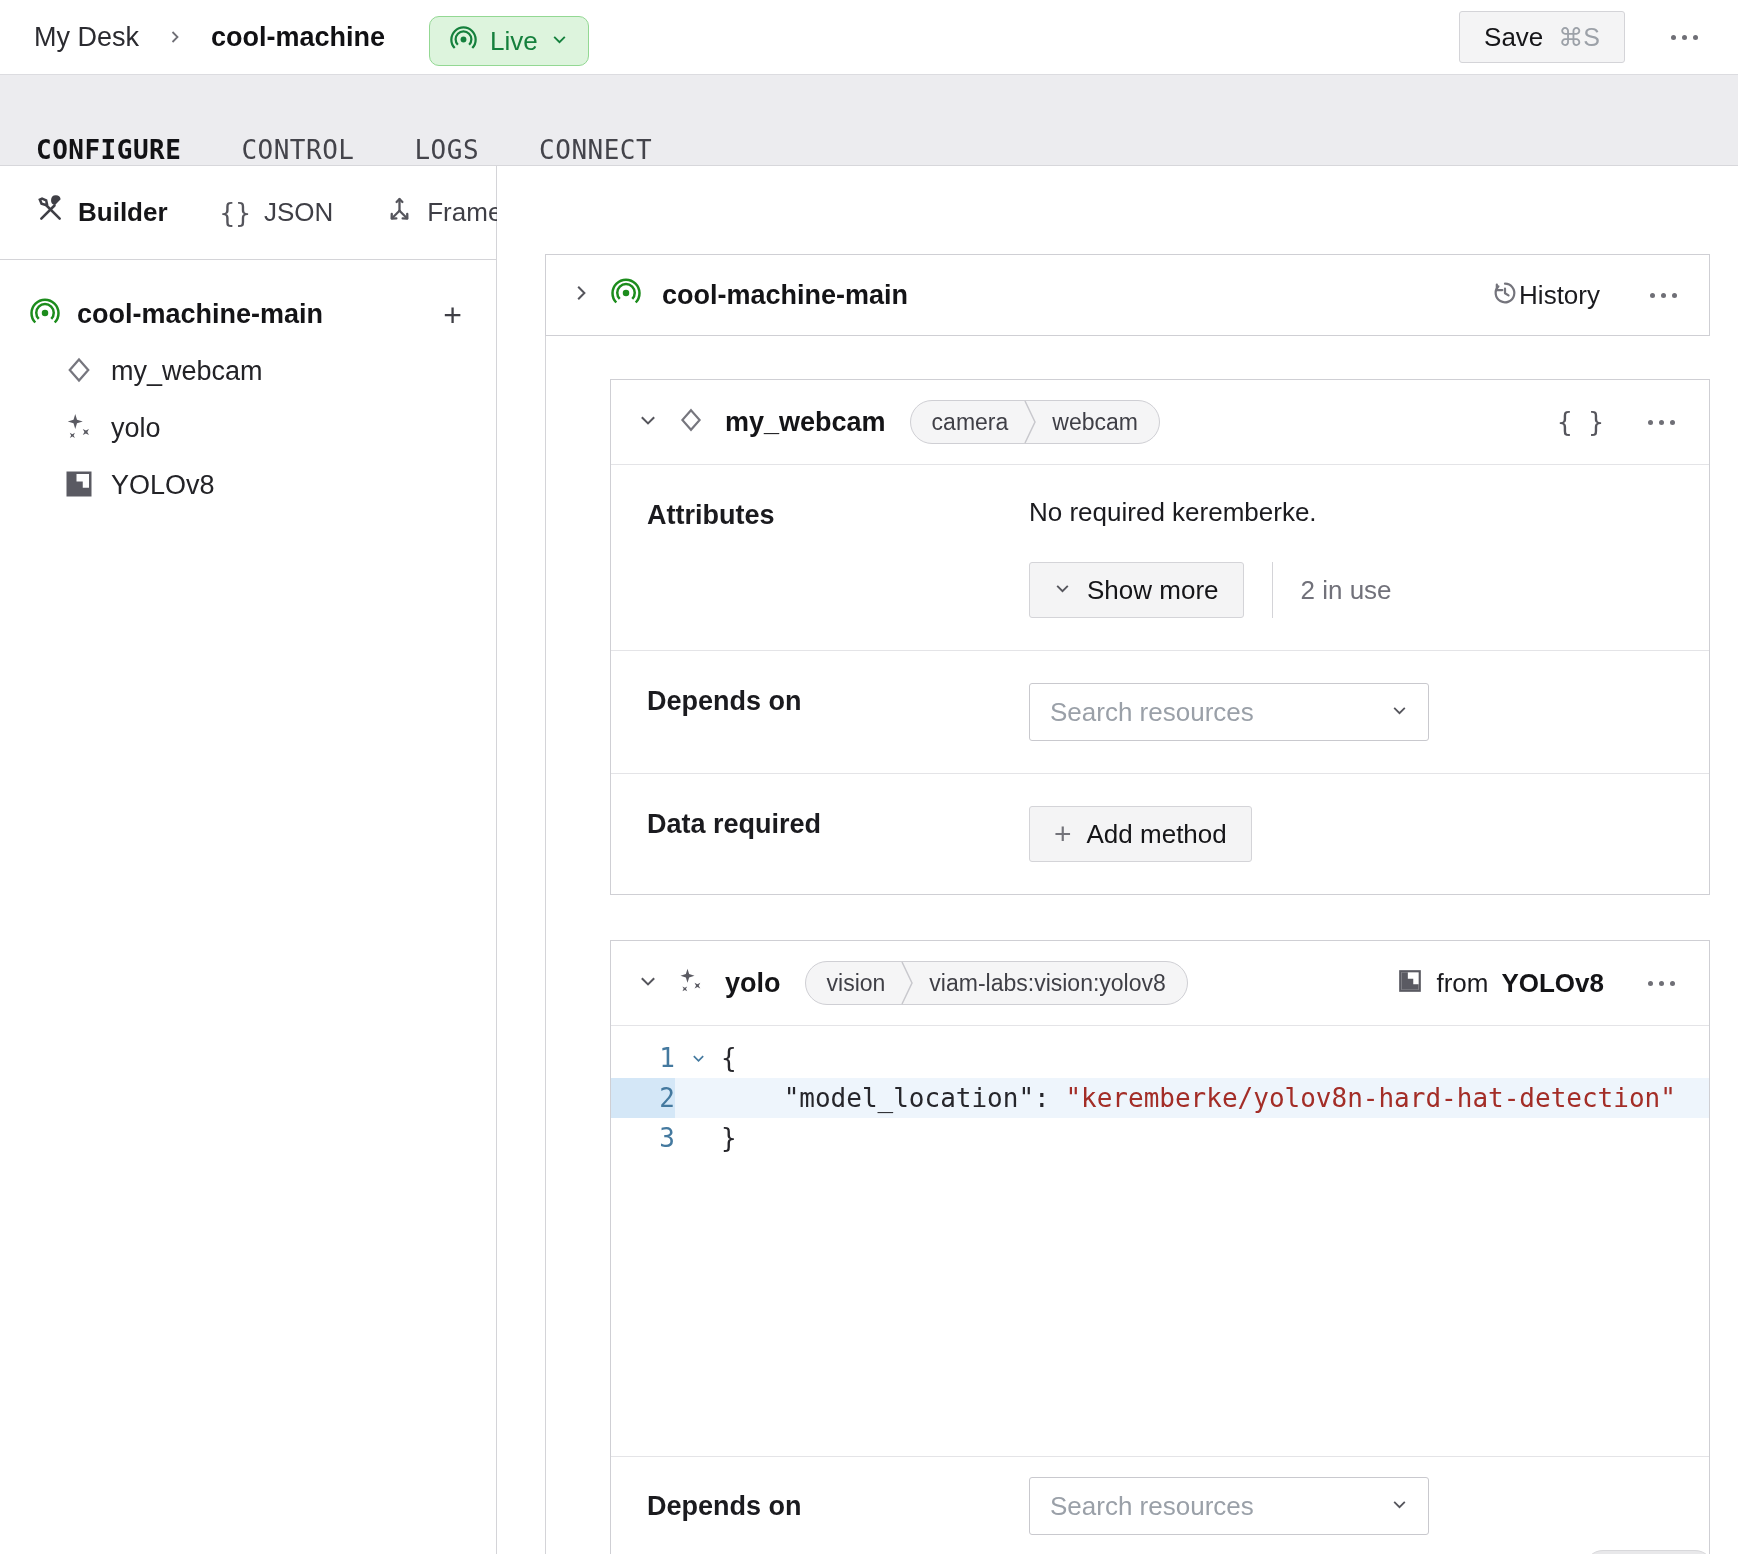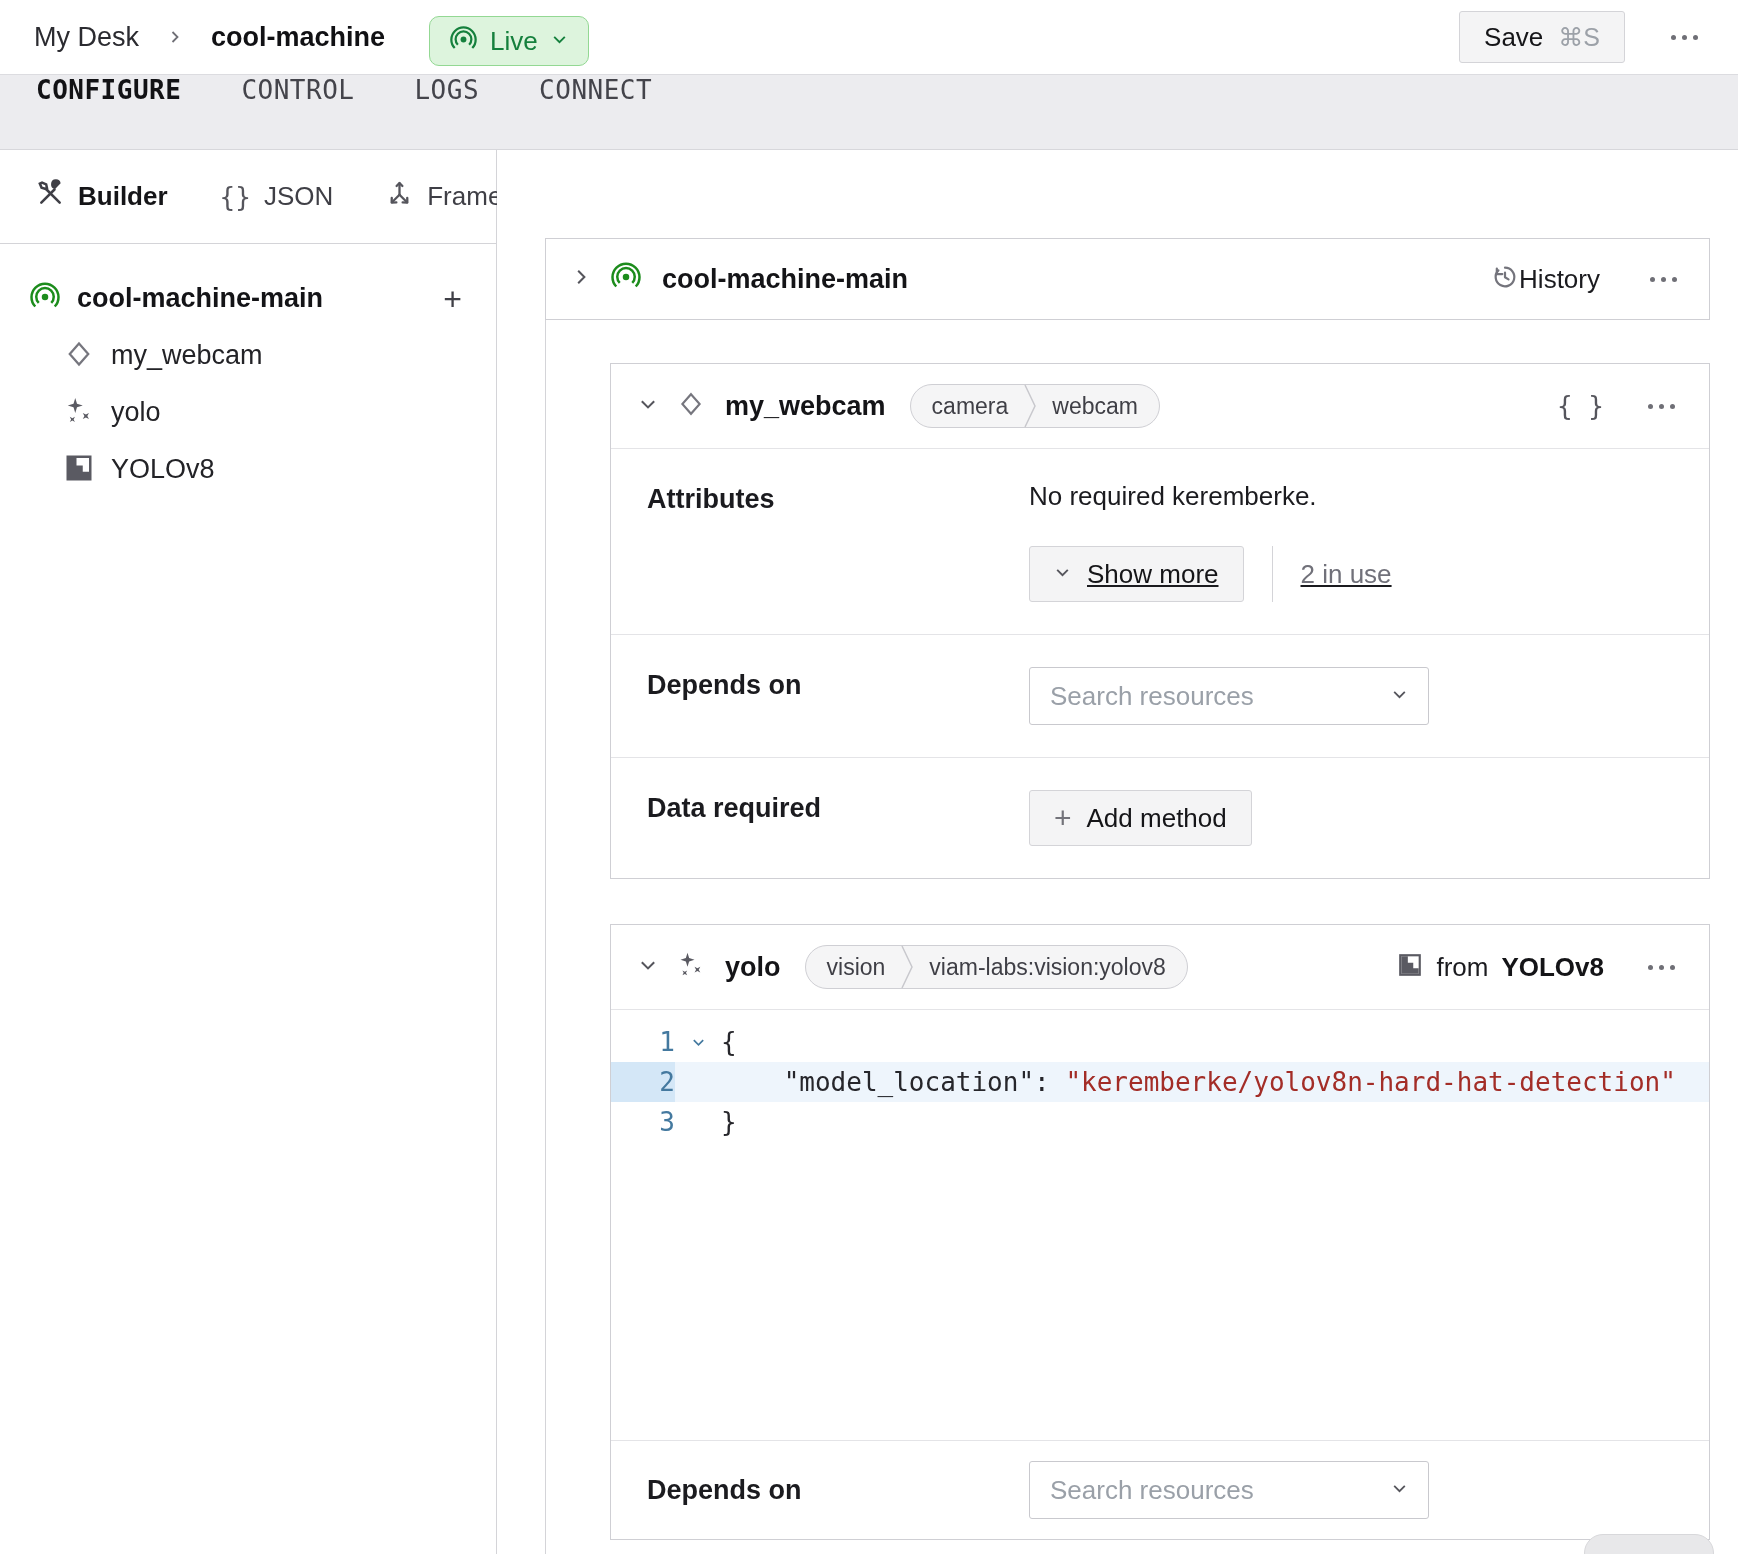--- a/index.html
+++ b/index.html
@@ -18,21 +18,21 @@
   .live-label { font-size:26px; color:#15803d; font-weight:500; }
   .top-right { margin-left:auto; display:flex; align-items:center; gap:40px; }
   .save-btn { height:52px; padding:0 24px; display:flex; align-items:center; gap:15px;
               background:#f4f4f5; border:1px solid #d4d4d8; border-radius:3px; cursor:pointer; }
   .save-label { font-size:26px; color:#151518; }
   .save-shortcut { font-size:25px; color:#9ca1a8; }
   .dots { display:flex; gap:6px; align-items:center; cursor:pointer; padding:6px; }
   .dots i { width:5px; height:5px; border-radius:50%; background:#6f6f76; display:block; }
 
   
-  .tabbar { height:75px; background:#ececef; display:flex; align-items:flex-start;
+  .tabbar { height:91px; background:#ececef; display:flex; align-items:flex-end;
             padding:0 36px; gap:60px; border-bottom:1px solid #d7d7db; }
   .tab { font-family:"DejaVu Sans Mono", monospace; font-size:26px; letter-spacing:0.5px;
          color:#44444b; cursor:pointer; }
   .tab.active { color:#121215; font-weight:bold; }
 
   
   .page-body { display:flex; height:1404px; }
   .sidebar { width:497px; flex-shrink:0; border-right:1px solid #d4d4d8; background:#fff; }
   .views { height:94px; border-bottom:1px solid #d4d4d8; display:flex; align-items:center;
            padding:0 36px; gap:52px; }
@@ -70,21 +70,21 @@
   .badge-sep svg { display:block; }
   .from-wrap { display:flex; align-items:center; gap:13px; }
   .from-label { font-size:26px; color:#1b1b1f; }
   .from-module { font-size:26px; font-weight:bold; color:#141417; }
 
   .crow { display:flex; padding:32px 40px 32px 36px; border-bottom:1px solid #e4e4e7; }
   .crow:last-child { border-bottom:none; }
   .crow-label { width:382px; flex-shrink:0; font-size:27px; font-weight:bold; color:#1b1b1f; padding-top:3px; }
   .crow-content { flex:1; }
   .attr-empty { font-size:26px; color:#1b1b1f; }
-  .attr-actions { margin-top:34px; display:flex; align-items:stretch;text-decoration:underline; }
+  .attr-actions { margin-top:34px; display:flex; align-items:stretch; }
   .show-more { height:56px; padding:0 24px; display:flex; align-items:center; gap:16px;
                background:#f4f4f5; border:1px solid #d4d4d8; border-radius:3px; cursor:pointer; }
   .show-more-label { font-size:26px; color:#151518; }
   .vdiv { width:1px; background:#d4d4d8; margin:0 28px; }
   .in-use { align-self:center; font-size:26px; color:#71717a; }
 
   .select { width:400px; height:58px; background:#fff; border:1px solid #c9c9ce; border-radius:3px;
             display:flex; align-items:center; justify-content:space-between; padding:8px 20px; cursor:pointer; }
   .select-placeholder { font-size:26px; color:#9aa0a8; }
 

